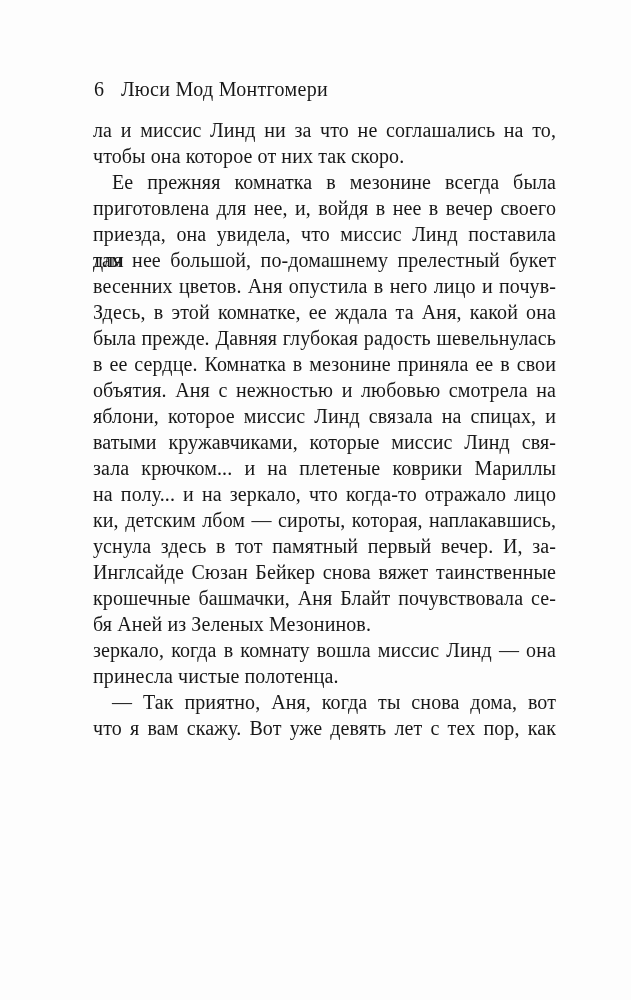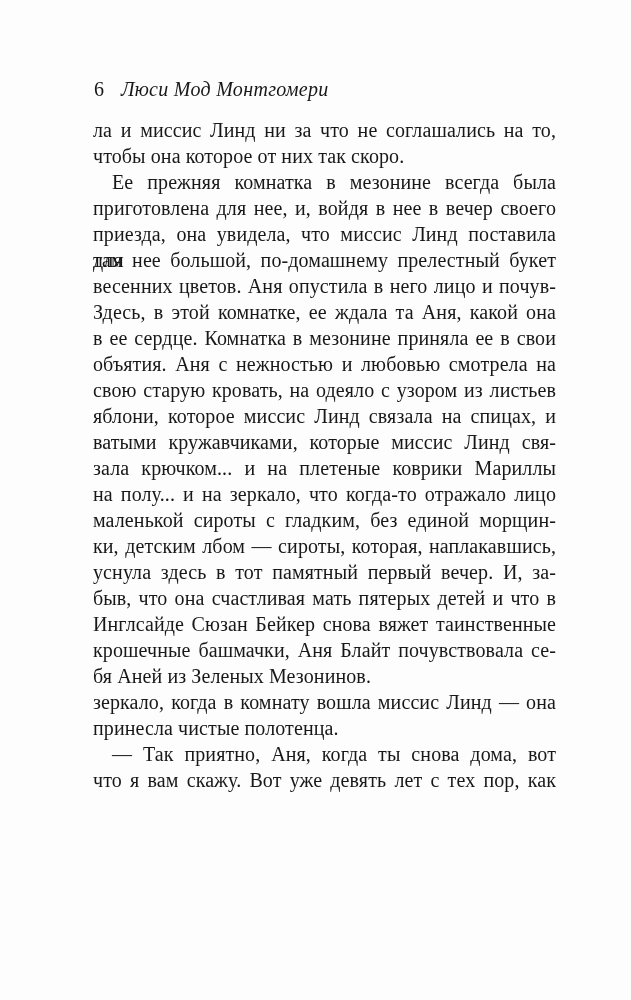--- a/index.html
+++ b/index.html
@@ -26,21 +26,20 @@
     gap: 17px;
     font-size: 20px;
     line-height: 20px;
     white-space: nowrap;
   }
   .running-head .page-number {
     font-style: normal;
     font-weight: normal;
   }
   .running-head .author {
-    font-style: italic;
     letter-spacing: 0.3px;
   }
   .body-text {
     position: absolute;
     left: 93px;
     top: 117px;
     width: 463px;
     font-size: 20px;
     line-height: 26px;
     letter-spacing: 0.1px;
@@ -70,31 +69,29 @@
 
   <div class="body-text">
       <div class="line fill">ла и миссис Линд ни за что не соглашались на то,</div>
       <div class="line">чтобы она которое от них так скоро.</div>
       <div class="line fill indent">Ее прежняя комнатка в мезонине всегда была</div>
       <div class="line fill">приготовлена для нее, и, войдя в нее в вечер своего</div>
       <div class="line fill">приезда, она увидела, что миссис Линд поставила там</div>
       <div class="line fill">для нее большой, по-домашнему прелестный букет</div>
       <div class="line fill">весенних цветов. Аня опустила в него лицо и почув-</div>
       <div class="line fill">Здесь, в этой комнатке, ее ждала та Аня, какой она</div>
+      <div class="line fill">была прежде. Давняя глубокая радость шевельнулась</div>
       <div class="line fill">в ее сердце. Комнатка в мезонине приняла ее в свои</div>
       <div class="line fill">объятия. Аня с нежностью и любовью смотрела на</div>
-      <div class="line fill">свою старую кровать, на одеяло с узором из листьев</div>
       <div class="line fill">яблони, которое миссис Линд связала на спицах, и</div>
       <div class="line fill">ватыми кружавчиками, которые миссис Линд свя-</div>
       <div class="line fill">зала крючком... и на плетеные коврики Мариллы</div>
       <div class="line fill">на полу... и на зеркало, что когда-то отражало лицо</div>
-      <div class="line fill">маленькой сироты с гладким, без единой морщин-</div>
       <div class="line fill">ки, детским лбом — сироты, которая, наплакавшись,</div>
       <div class="line fill">уснула здесь в тот памятный первый вечер. И, за-</div>
-      <div class="line fill">быв, что она счастливая мать пятерых детей и что в</div>
       <div class="line fill">Инглсайде Сюзан Бейкер снова вяжет таинственные</div>
       <div class="line fill">крошечные башмачки, Аня Блайт почувствовала се-</div>
       <div class="line">бя Аней из Зеленых Мезонинов.</div>
       <div class="line fill">зеркало, когда в комнату вошла миссис Линд — она</div>
       <div class="line">принесла чистые полотенца.</div>
       <div class="line fill indent">— Так приятно, Аня, когда ты снова дома, вот</div>
       <div class="line fill">что я вам скажу. Вот уже девять лет с тех пор, как</div>
     </div>
 </div>
 

